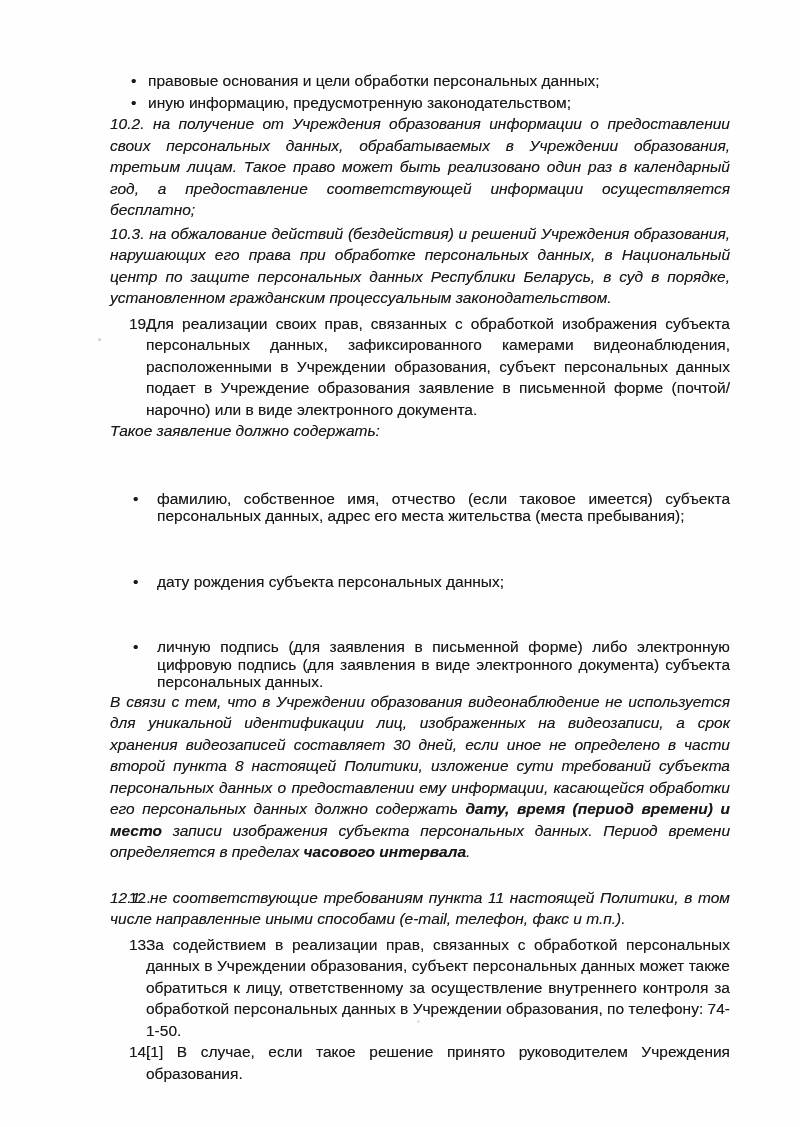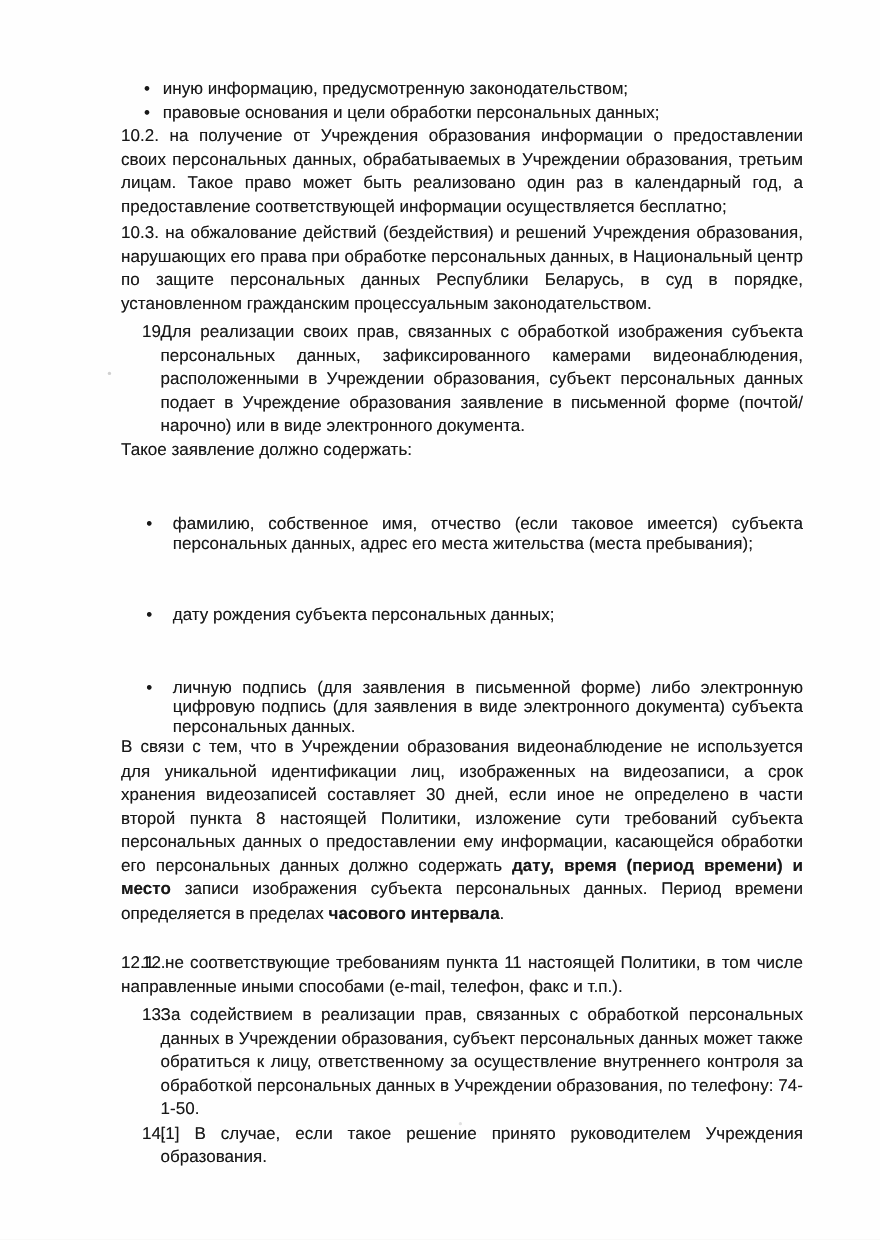--- a/index.html
+++ b/index.html
@@ -12,21 +12,21 @@
     box-sizing: border-box;
     padding: 70px 70px 0 110px;
     font-family: "Liberation Sans", "DejaVu Sans", sans-serif;
     color: #181818;
     font-size: 15.5px;
     line-height: 21.5px;
     text-shadow: 0 0 0.4px rgba(0,0,0,0.45);
     overflow: hidden;
   }
   .j { text-align: justify; }
-  p { margin: 0; }
+  p { margin: 0; font-style: italic; }
 
   
   ul.blist { list-style: none; margin: 0; padding: 0; }
   ul.blist li { position: relative; }
   ul.blist.list1 li { padding-left: 38px; }
   ul.blist.list2 li { padding-left: 47px; line-height: 17.5px; margin-top: 48px; }
   ul.blist li::before {
     content: "\2022";
     position: absolute;
     left: 21px;
@@ -61,22 +61,22 @@
   .speck.s1 { left: 98px;  top: 338px;  width: 3px; height: 3px; }
   .speck.s2 { left: 417px; top: 1020px; width: 3px; height: 3px; opacity: 0.35; }
   .speck.s3 { left: 218px; top: 973px;  width: 2px; height: 2px; opacity: 0.3; }
 </style>
 </head>
 <body>
 
 <div class="page">
 
   <ul class="blist list1 m-list1">
+    <li class="j">правовые основания и цели обработки персональных данных;</li>
     <li class="j">иную информацию, предусмотренную законодательством;</li>
-    <li class="j">правовые основания и цели обработки персональных данных;</li>
   </ul>
 
   <p class="j m-p102">10.2. на получение от Учреждения образования информации о предоставлении своих персональных данных, обрабатываемых в Учреждении образования, третьим лицам. Такое право может быть реализовано один раз в календарный год, а предоставление соответствующей информации осуществляется бесплатно;</p>
 
   <p class="j m-p103">10.3. на обжалование действий (бездействия) и решений Учреждения образования, нарушающих его права при обработке персональных данных, в Национальный центр по защите персональных данных Республики Беларусь, в суд в порядке, установленном гражданским процессуальным законодательством.</p>
 
   <div class="numitem j m-item11">
     <span class="num">19.</span>
     <span>Для реализации своих прав, связанных с обработкой изображения субъекта персональных данных, зафиксированного камерами видеонаблюдения, расположенными в Учреждении образования, субъект персональных данных подает в Учреждение образования заявление в письменной форме (почтой/нарочно) или в виде электронного документа.</span>
   </div>

